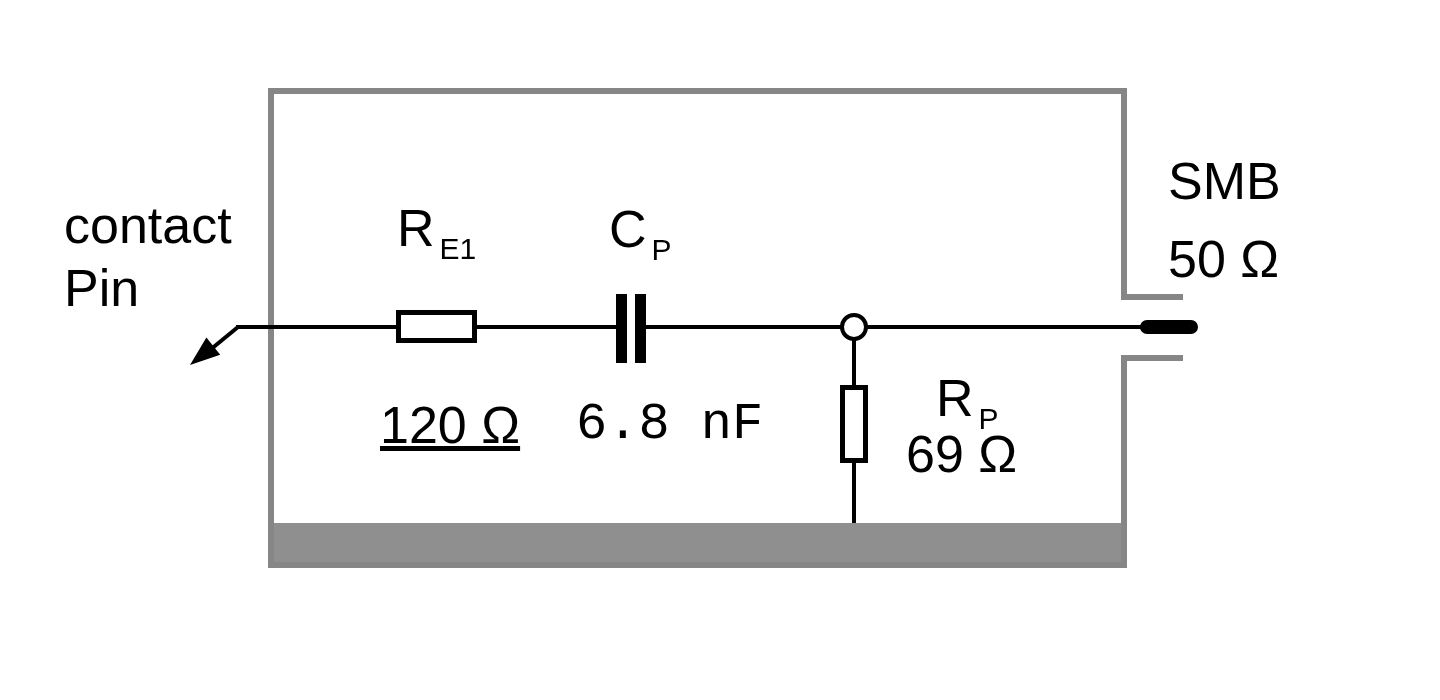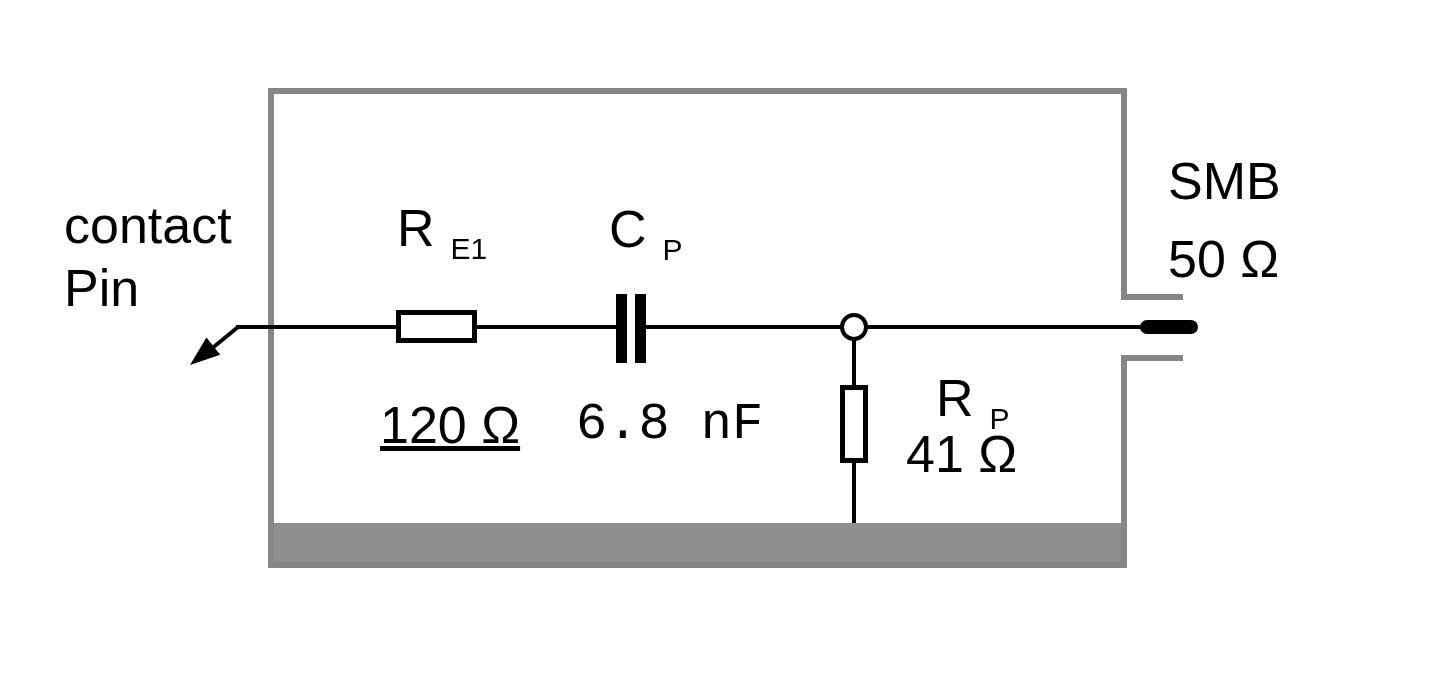--- a/index.html
+++ b/index.html
@@ -38,21 +38,21 @@
   .title-lbl{left:397px;top:95px;}
   .re1-lbl {left:397px;top:197px;}
   .cp-lbl  {left:609px;top:198px;}
   .re1-val {left:380px;top:394px;text-decoration:underline;}
   .cp-val  {left:576px;top:394px;font-family:Liberation Mono, monospace;}
   .rp-lbl  {left:936px;top:367px;}
   .rp-val  {left:906px;top:423px;}
   .smb-lbl {left:1168px;top:150px;}
   .smb-imp {left:1168px;top:212px;margin-top:16px;}
   .gnd-lbl {left:609px;top:590px;}
-  .sub{font-size:30px;position:relative;top:13px;margin-left:16px;}
+  .sub{font-size:30px;position:relative;top:13px;margin-left:5px;}
 </style>
 </head>
 <body>
 
 <div class="stage">
 
   <div class="gray b-top"></div>
   <div class="gray b-left"></div>
   <div class="gray b-bottom"></div>
   <div class="gray b-right-up"></div>
@@ -85,19 +85,19 @@
 
   <div class="lbl re1-lbl"><span>R</span><span class="sub">E1</span></div>
 
   <div class="lbl cp-lbl"><span>C</span><span class="sub">P</span></div>
 
   <div class="lbl re1-val">120 Ω</div>
   <div class="lbl cp-val">6.8 nF</div>
 
   <div class="lbl rp-lbl"><span>R</span><span class="sub">P</span></div>
 
-  <div class="lbl rp-val">41 Ω</div>
+  <div class="lbl rp-val">69 Ω</div>
 
   <div class="lbl smb-lbl">SMB</div>
   <div class="lbl smb-imp">50 Ω</div>
 
 
 </div>
 
 </body></html>

